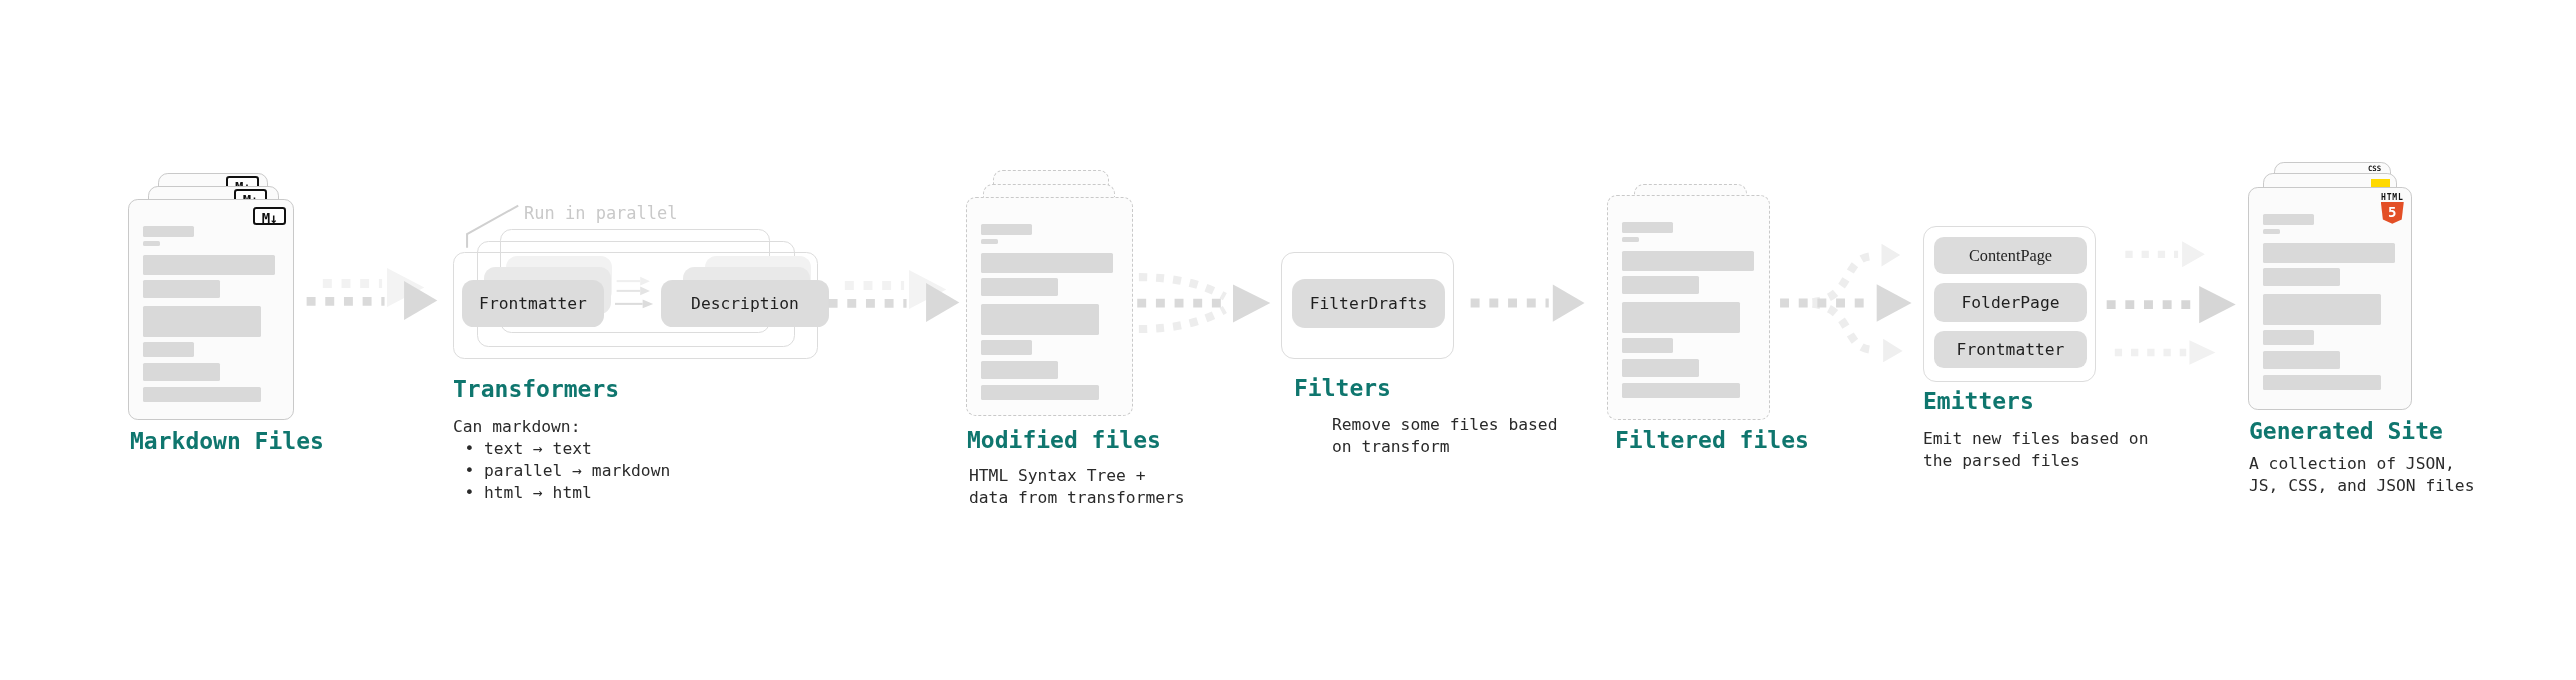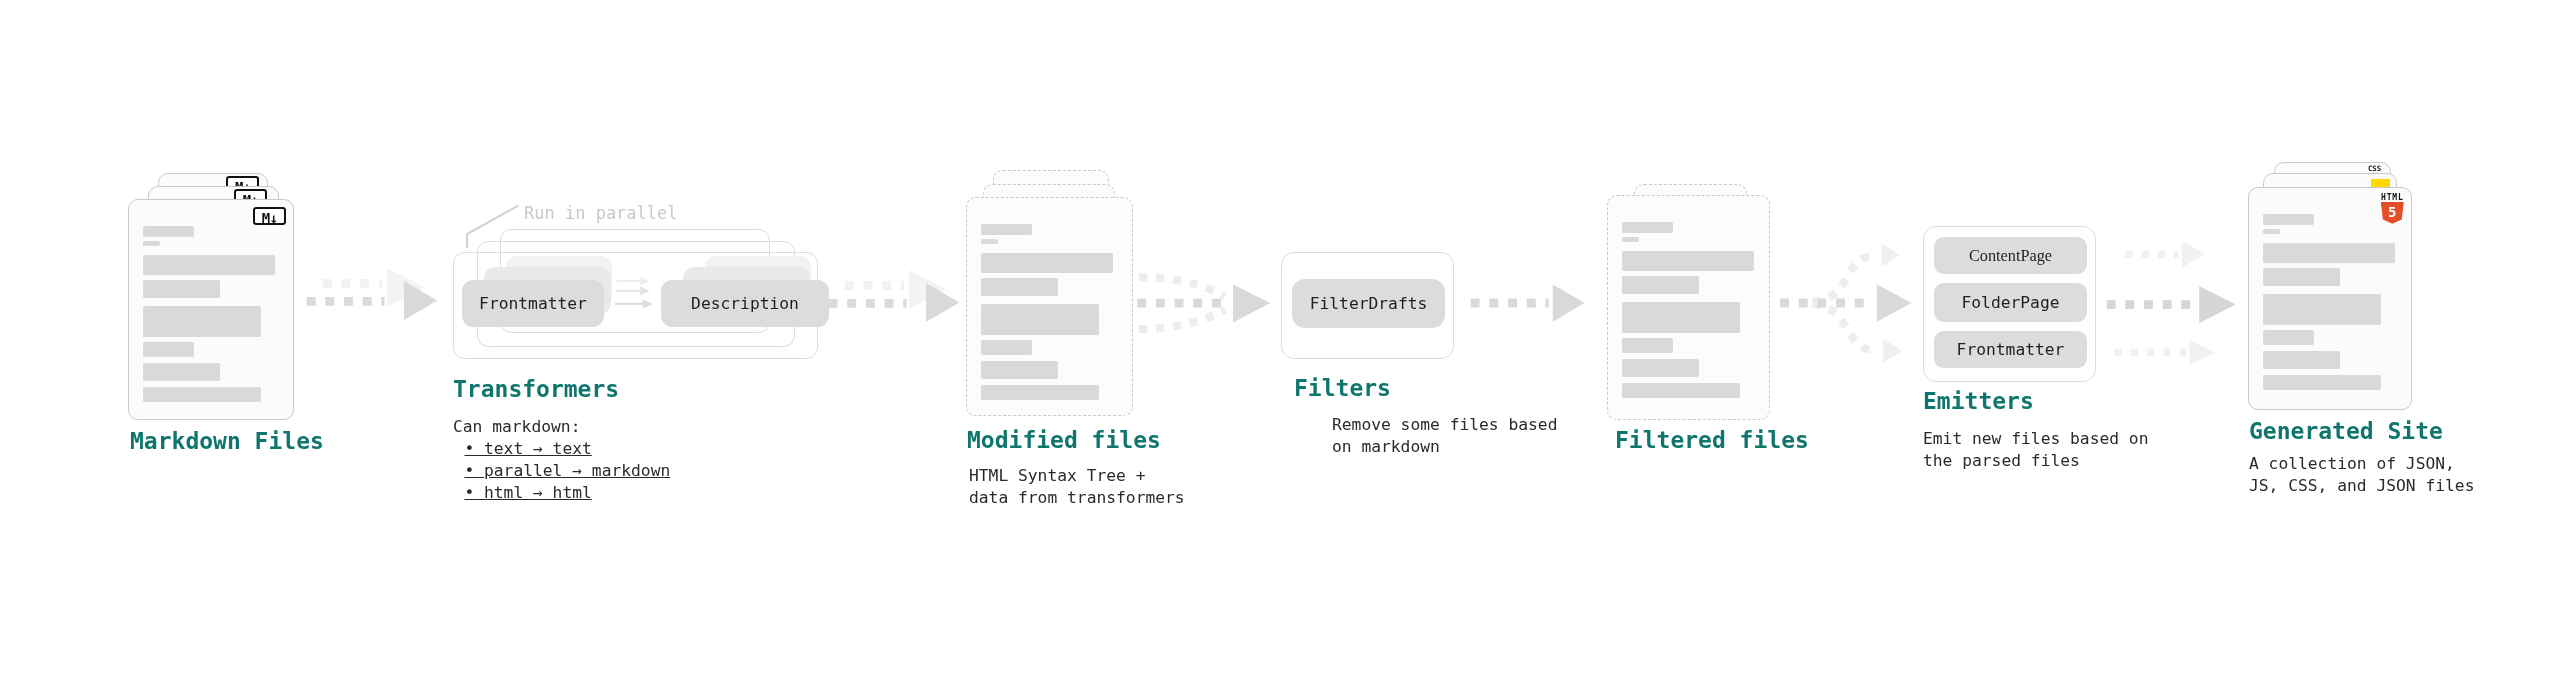--- a/index.html
+++ b/index.html
@@ -33,21 +33,21 @@
   .obox{position:absolute;border:1.6px solid #dcdcdc;border-radius:11.4px;box-sizing:border-box;background:transparent;}
   .obox.filled{background:#ffffff;}
   .pill{position:absolute;background:#dcdcdc;border-radius:11.4px;color:#1f1f1f;
         font-size:16.3px;display:flex;align-items:center;justify-content:center;box-sizing:border-box;}
   .pill.ghost1{background:#e9e9e9;}
   .pill.ghost2{background:#f2f2f2;}
 
   
   .stage-title{position:absolute;font-size:23px;font-weight:700;color:#0f766e;white-space:nowrap;}
   .note{position:absolute;font-size:16.3px;color:#2a2a2a;line-height:22px;white-space:nowrap;}
-  .bullet{padding-left:11.4px;text-decoration:underline;}
+  .bullet{padding-left:11.4px;}
   .bullet::before{content:"• ";}
   .callout-text{position:absolute;font-size:17px;color:#c9c9c9;white-space:nowrap;}
 </style>
 </head>
 <body>
 
 <div id="canvas">
 
   <div>
     <div class="doc" style="left:158px;top:173px;width:110px;height:221px;">
@@ -150,21 +150,21 @@
     <line x1="4" y1="42" x2="115" y2="42" stroke="#d9d9d9" stroke-width="11" stroke-dasharray="11 12"></line>
     <polygon points="122,19 122,66 168,42" fill="#d9d9d9"></polygon>
   </svg>
 
   <div>
     <div class="obox filled" style="left:1281px;top:252px;width:173px;height:107px;border-radius:13px;"></div>
     <div class="pill" style="left:1292px;top:279px;width:153px;height:49px;border-radius:13px;">FilterDrafts</div>
     <div class="stage-title" style="left:1294px;top:375px;">Filters</div>
     <div class="note" style="left:1294px;top:414px;margin-left:38px;">
       <div>Remove some files based</div>
-      <div>on markdown</div>
+      <div>on transform</div>
     </div>
   </div>
 
   <svg class="abs" style="left:1469px;top:281px;" width="118" height="45" viewBox="0 0 145 55">
     <line x1="2" y1="27" x2="98" y2="27" stroke="#d9d9d9" stroke-width="11" stroke-dasharray="11 12"></line>
     <polygon points="103,4 103,50 142,27" fill="#d9d9d9"></polygon>
   </svg>
 
   <div>
     <div class="doc dashed" style="left:1634px;top:184px;width:113px;height:219px;"></div>

